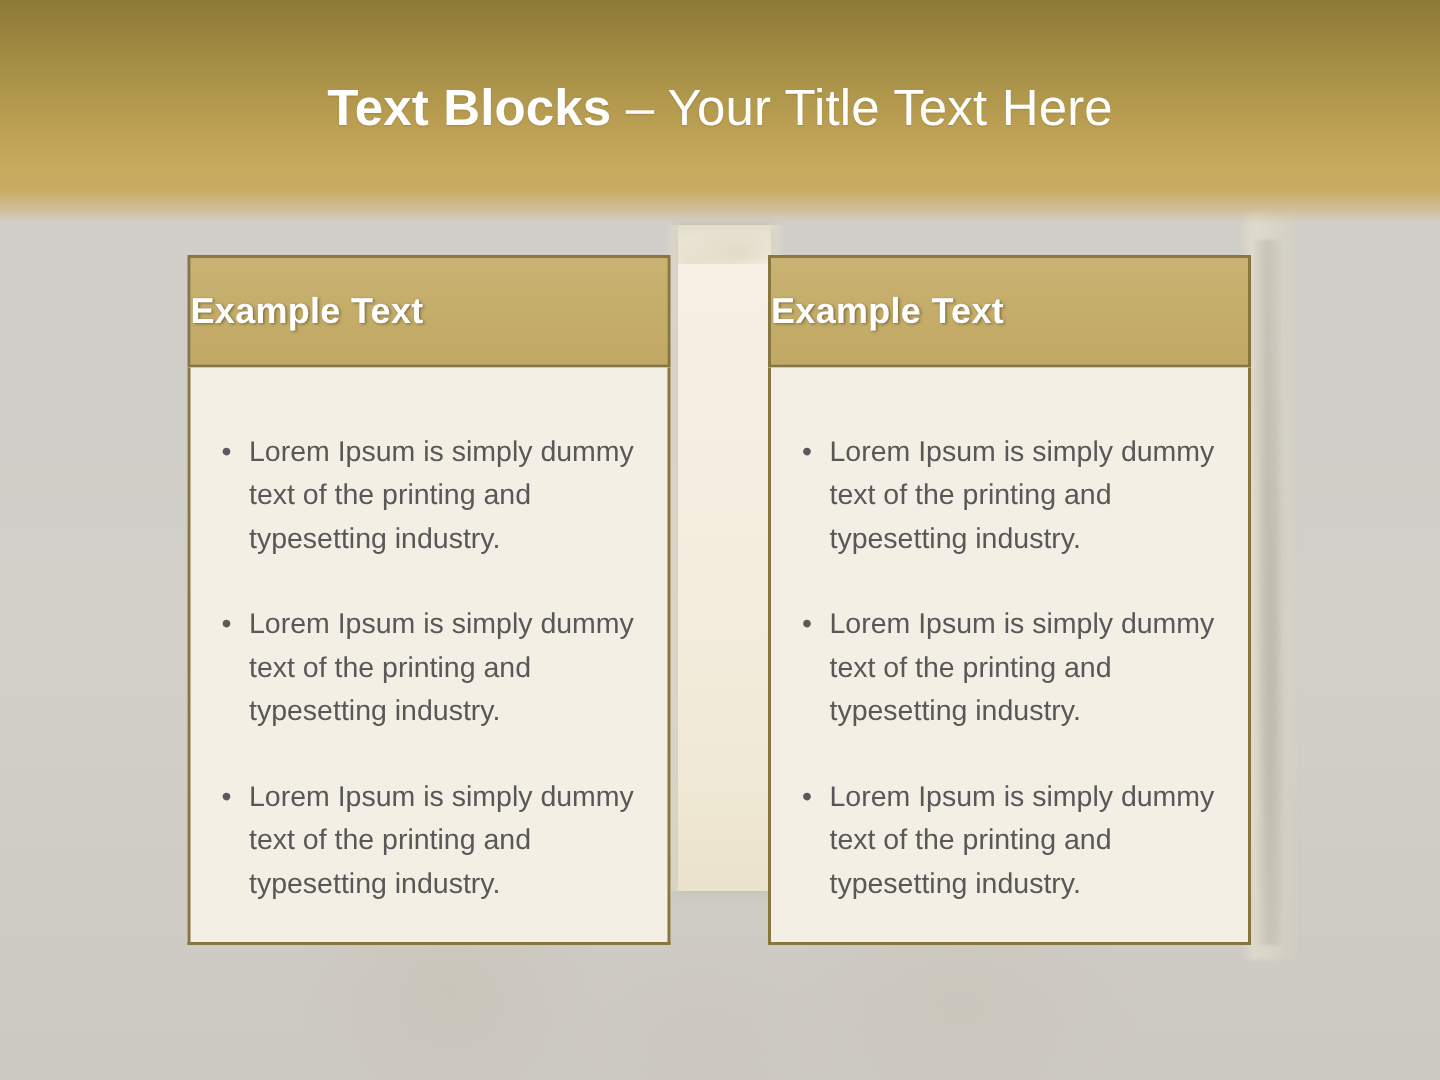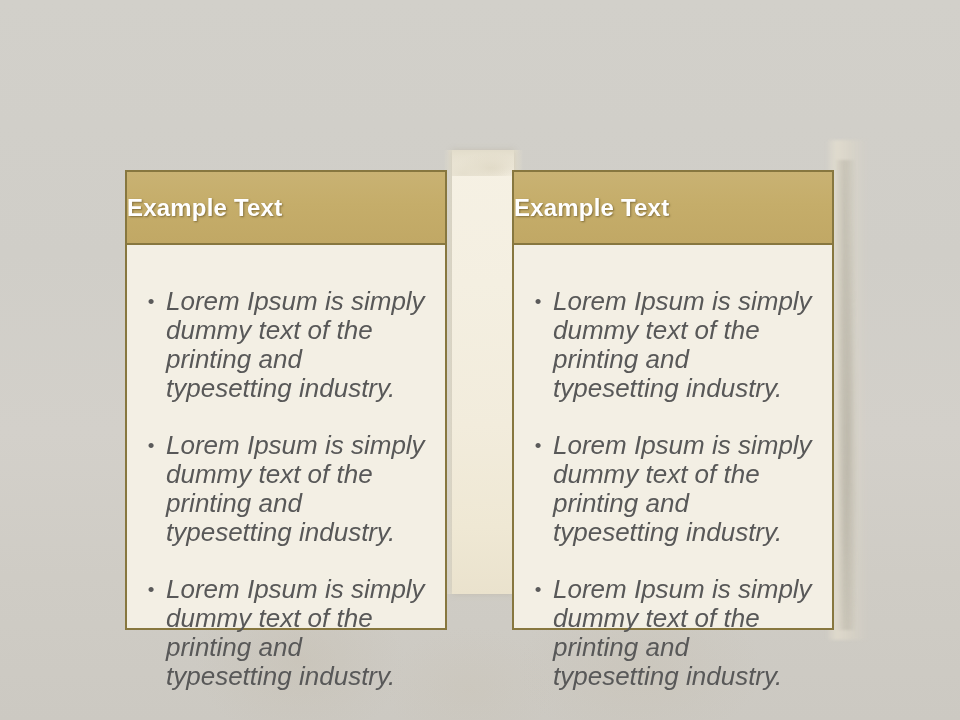--- a/index.html
+++ b/index.html
@@ -183,41 +183,45 @@
     flex: 0 0 auto;
     width: 28px;
     text-align: center;
     color: #5a5a5a;
     font-size: 19px;
     line-height: 29px;
   }
   .bullet-text {
     flex: 1 1 auto;
     color: #585858;
-    font-size: 26px;
+    font-size: 19px;
     line-height: 29px;
     padding-left: 1px;
-    font-style: italic;
   }
 </style>
 </head>
 <body>
 
 <div id="slide">
 
   <div class="bg-base"></div>
   <div class="bg-smudge"></div>
   <div class="bg-paper-edge-l"></div>
   <div class="bg-paper-edge-r"></div>
   <div class="bg-paper-center">
     <div class="tear"></div>
   </div>
   <div class="bg-parch-right"></div>
   <div class="bg-parch-right2"></div>
 
+  <div class="band">
+    <div class="band-title">
+      <span class="strong">Text Blocks </span><span class="light">– Your Title Text Here</span>
+    </div>
+  </div>
 
   <div class="card" id="card-left">
     <div class="card-header">
       <span class="card-header-title">Example Text</span>
     </div>
     <div class="card-body">
       <div class="bullet-row">
         <span class="bullet-dot">•</span>
         <span class="bullet-text">Lorem Ipsum is simply dummy text of the printing and typesetting industry.</span>
       </div>

